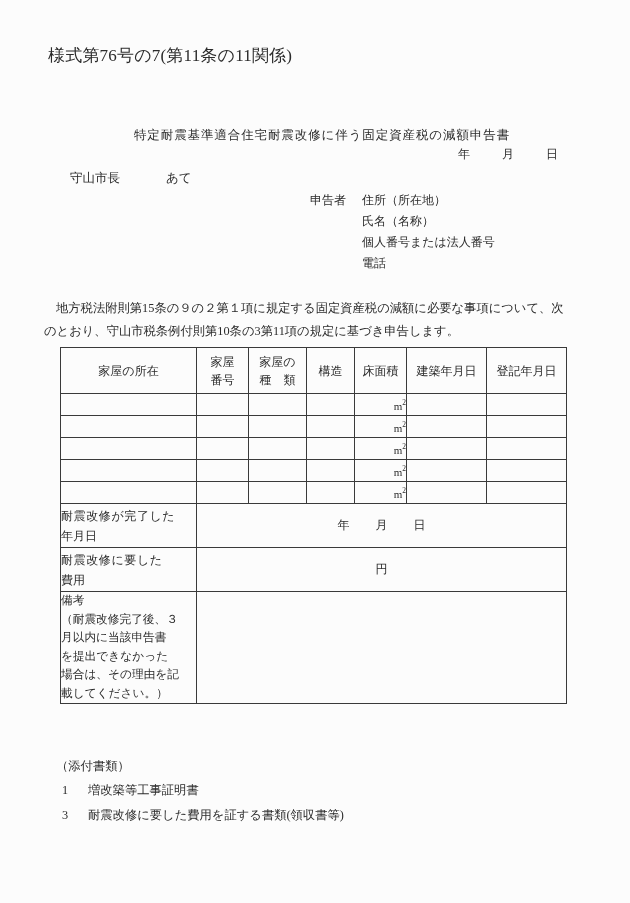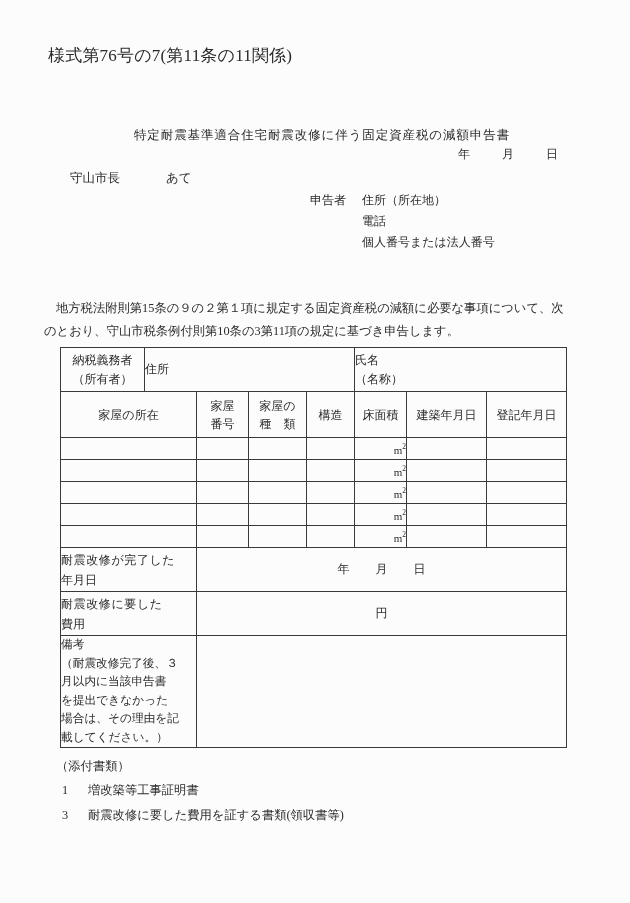--- a/index.html
+++ b/index.html
@@ -195,57 +195,47 @@
 
   <div class="addressee">
     <span>守山市長</span><span class="gap"></span><span>あて</span>
   </div>
 
   <div class="applicant">
     <div class="row">
       <span class="label-role">申告者</span><span>住所（所在地）</span>
     </div>
     <div class="row">
-      <span class="indent"></span><span>電話</span>
+      <span class="indent"></span><span>氏名（名称）</span>
     </div>
     <div class="row">
       <span class="indent"></span><span>個人番号または法人番号</span>
+    </div>
+    <div class="row">
+      <span class="indent"></span><span>電話</span>
     </div>
   </div>
 
   <div class="body-text">
     <span class="l1">地方税法附則第15条の９の２第１項に規定する固定資産税の減額に必要な事項について、次</span>
     <span class="l2">のとおり、守山市税条例付則第10条の3第11項の規定に基づき申告します。</span>
   </div>
 
   <table class="form-table">
     <colgroup>
       <col style="width:84px">
       <col style="width:52px">
       <col style="width:52px">
       <col style="width:58px">
       <col style="width:48px">
       <col style="width:52px">
       <col style="width:80px">
       <col style="width:80px">
     </colgroup>
     <tbody>
-      <tr class="row-h2">
-        <td class="owner-label">
-          <div>納税義務者</div>
-          <div>（所有者）</div>
-        </td>
-        <td colspan="4" class="cell-pad">
-          <div>住所</div>
-        </td>
-        <td colspan="3" class="cell-pad">
-          <div>氏名</div>
-          <div>（名称）</div>
-        </td>
-      </tr>
 
       <tr class="row-head">
         <td colspan="2" class="hdr-center">家屋の所在</td>
         <td class="hdr-center">
           <div>家屋</div>
           <div>番号</div>
         </td>
         <td class="hdr-center">
           <div>家屋の</div>
           <div>種　類</div>

